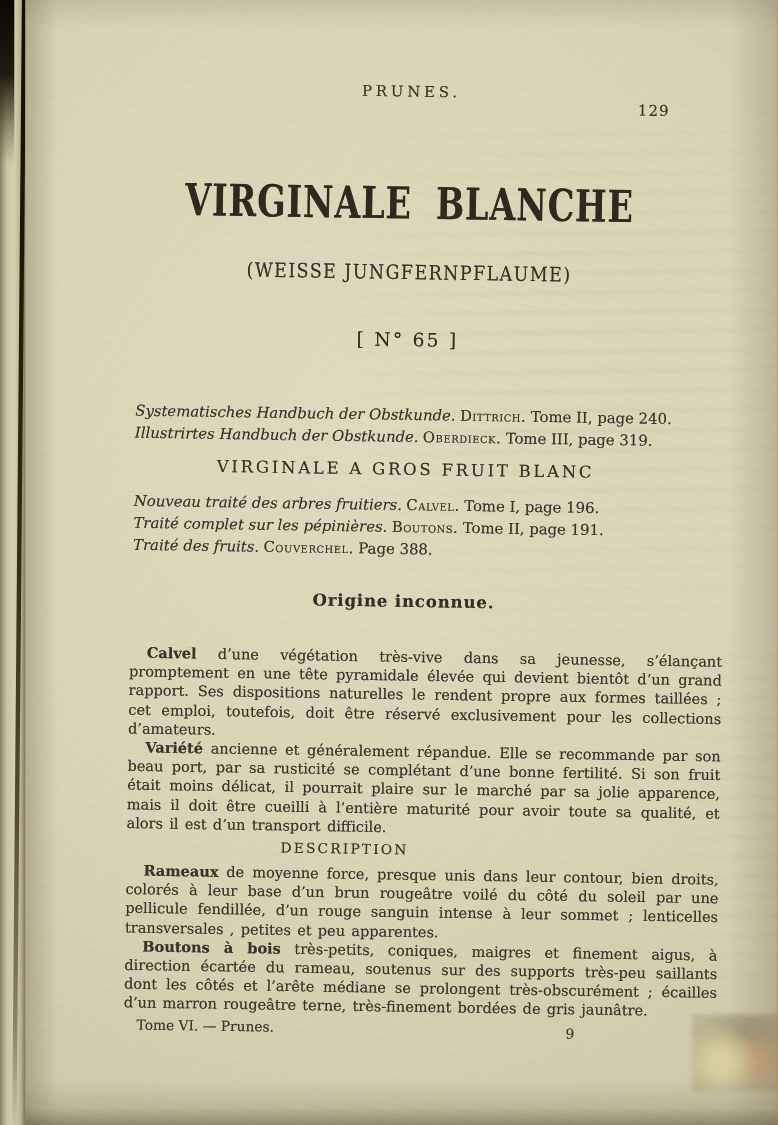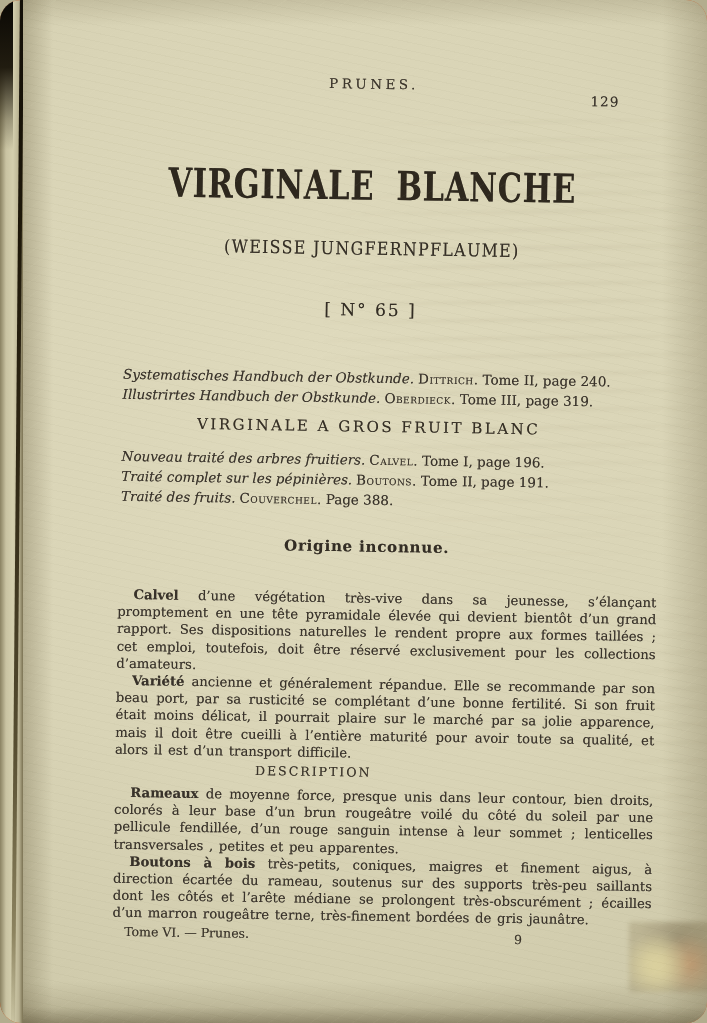--- a/index.html
+++ b/index.html
@@ -7,21 +7,20 @@
     width: 707px; height: 1023px;
     overflow: hidden;
     background: #b3ad8e;
     font-family: "DejaVu Serif", serif;
   }
   .photo {
     position: relative;
     width: 707px; height: 1023px;
     overflow: hidden;
     background: #c2410c;
-    border-radius: 21px;
   }
   
   .prev-edge {
     position: absolute; left: 0; top: 0; bottom: 0; width: 24px;
     background: linear-gradient(to right,
       #8a8262 0px, #c9c3a2 6px, #d4cfae 13px, #b9b292 19px, #6b6243 24px);
   }
   .corner-dark {
     position: absolute; left: 0; top: 0; width: 13px; height: 150px;
     background: linear-gradient(to bottom, #0a0804 0%, #211c10 45%, rgba(60,54,34,0.35) 80%, transparent 100%);
@@ -68,21 +67,21 @@
   
   .content {
     position: absolute; inset: 0;
     transform: rotate(0.9deg);
     transform-origin: 110px 500px;
     color: #38322a;
     text-shadow: 0 0 0.6px rgba(56,50,42,0.55);
   }
   .centered { position: absolute; left: 72px; width: 545px; text-align: center; }
   .running-head { top: 72px; font-size: 13.5px; letter-spacing: 3.5px; color: #3c362c; }
-  .page-number { position: absolute; left: 540px; top: 86px; width: 50px; text-align: right;
+  .page-number { position: absolute; left: 540px; top: 86px; width: 50px; text-align: center;
     font-size: 13.5px; letter-spacing: 1px; }
   .title { top: 158px; }
   .title-text { display: inline-block; font-weight: 700; font-size: 40px;
     letter-spacing: 1px; word-spacing: 14px; color: #2e281e;
     transform: scaleX(0.76); transform-origin: center; white-space: nowrap; }
   .subtitle { top: 234px; }
   .subtitle-text { display: inline-block; font-size: 18px; letter-spacing: 1.5px;
     color: #352f26; transform: scaleX(0.88); transform-origin: center; white-space: nowrap; }
   .number-label { top: 296px; font-size: 17px; letter-spacing: 2px; color: #332d24; }
   .refs { position: absolute; left: 98px; width: 540px; font-size: 13.5px; line-height: 20px; }

